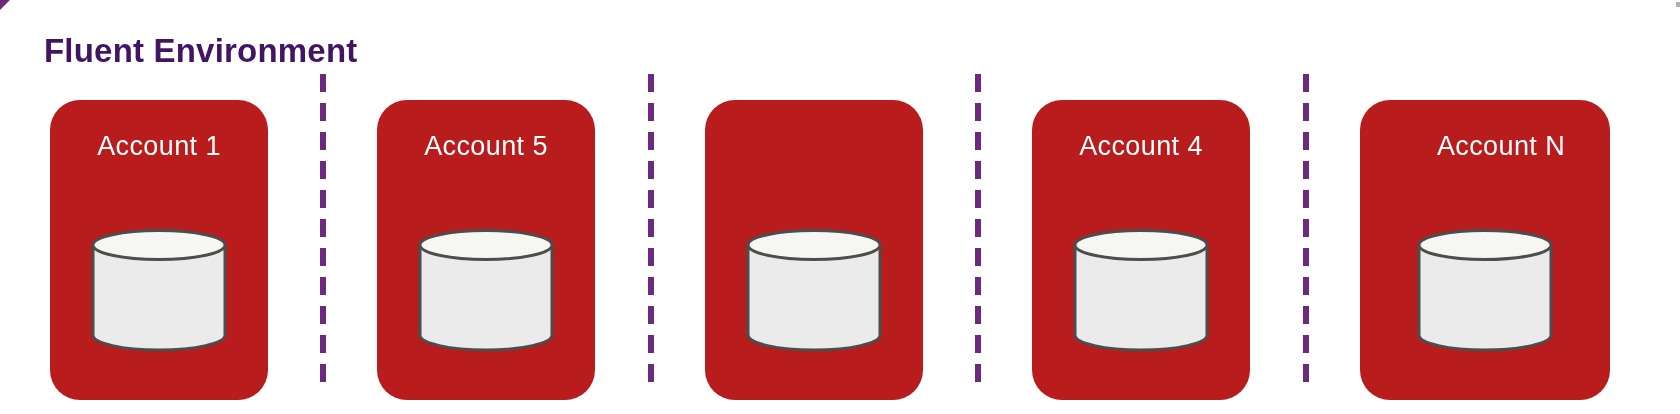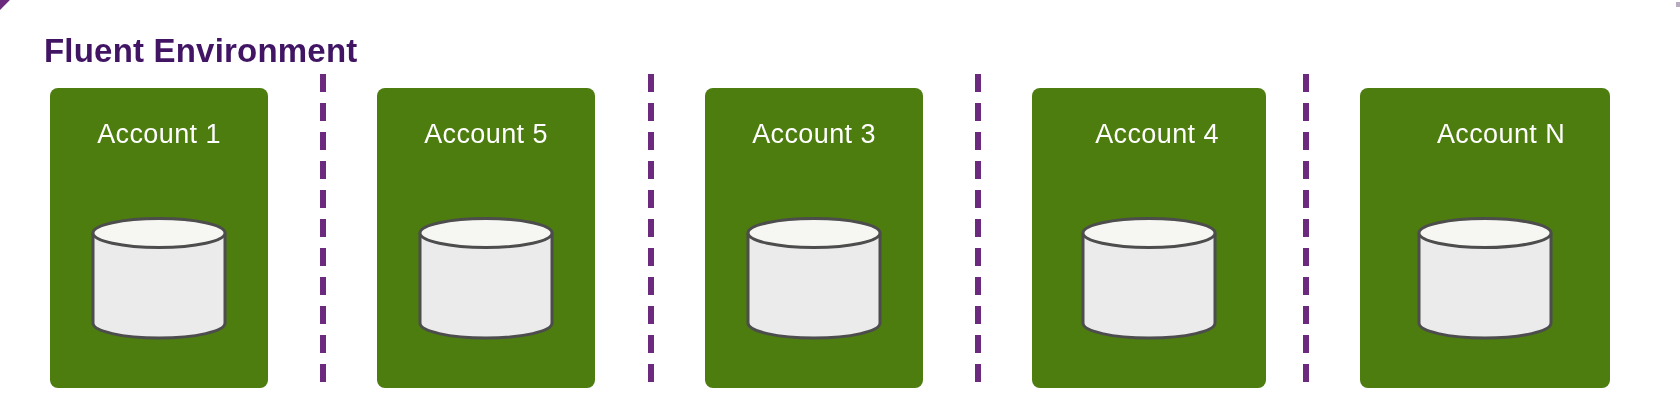--- a/index.html
+++ b/index.html
@@ -38,25 +38,25 @@
     position: absolute;
     right: 0px;
     top: 2px;
     width: 4px;
     height: 5px;
     background: #aa9fb3;
     opacity: 0.85;
   }
   .account-box {
     position: absolute;
-    top: 88px;
+    top: 100px;
     width: 218px;
     height: 300px;
-    background: #4d7c0f;
-    border-radius: 8px;
+    background: #b91c1c;
+    border-radius: 30px;
   }
   .account-box .label {
     display: block;
     margin-top: 31px;
     text-align: center;
     color: #ffffff;
     font-size: 27px;
     font-weight: 400;
     letter-spacing: 0.4px;
   }
@@ -64,21 +64,21 @@
     position: absolute;
     left: 50%;
     top: 128px;
     transform: translateX(-50%);
     width: 140px;
     height: 124px;
   }
   .box-1 { left: 50px; }
   .box-2 { left: 377px; }
   .box-3 { left: 705px; }
-  .box-4 { left: 1032px; padding-left: 16px; }
+  .box-4 { left: 1032px; }
   .box-5 { left: 1360px; padding-left: 32px; }
   .dashed-divider {
     position: absolute;
     top: 74px;
     width: 6px;
     height: 312px;
     background: repeating-linear-gradient(
       to bottom,
       #6B2A7E 0px, #6B2A7E 18px,
       transparent 18px, transparent 29px
@@ -109,21 +109,20 @@
 
   <div class="account-box box-2">
     <span class="label">Account 5</span>
     <svg class="db-icon" viewBox="0 0 140 124" xmlns="http://www.w3.org/2000/svg">
       <path d="M4,17 v90 a66,15 0 0 0 132,0 v-90" fill="#EBEBEB" stroke="#4D4D4D" stroke-width="3"></path>
       <ellipse cx="70" cy="17" rx="66" ry="14.5" fill="#F6F6F3" stroke="#4D4D4D" stroke-width="3"></ellipse>
     </svg>
   </div>
 
   <div class="account-box box-3">
-    <span class="label">Account 3</span>
     <svg class="db-icon" viewBox="0 0 140 124" xmlns="http://www.w3.org/2000/svg">
       <path d="M4,17 v90 a66,15 0 0 0 132,0 v-90" fill="#EBEBEB" stroke="#4D4D4D" stroke-width="3"></path>
       <ellipse cx="70" cy="17" rx="66" ry="14.5" fill="#F6F6F3" stroke="#4D4D4D" stroke-width="3"></ellipse>
     </svg>
   </div>
 
   <div class="account-box box-4">
     <span class="label">Account 4</span>
     <svg class="db-icon" viewBox="0 0 140 124" xmlns="http://www.w3.org/2000/svg">
       <path d="M4,17 v90 a66,15 0 0 0 132,0 v-90" fill="#EBEBEB" stroke="#4D4D4D" stroke-width="3"></path>

